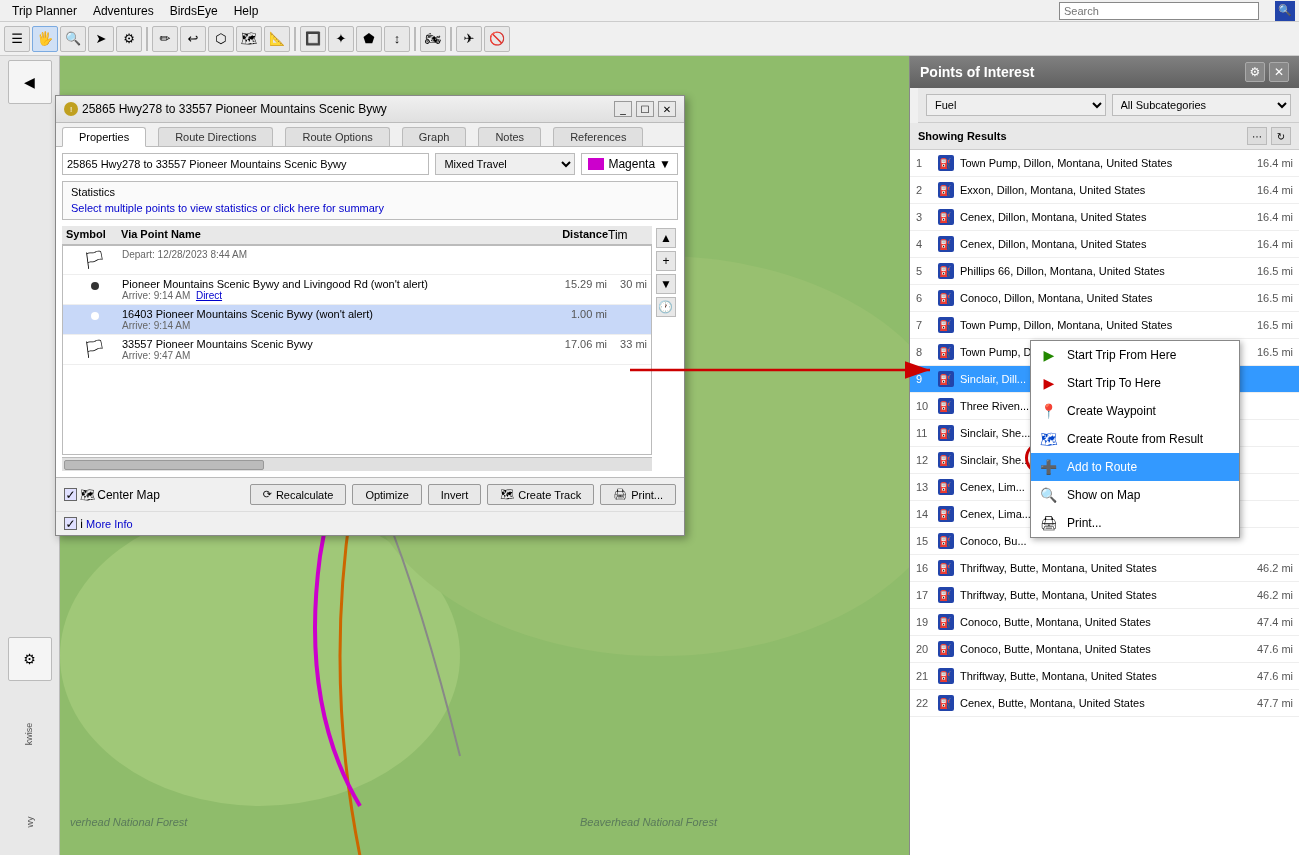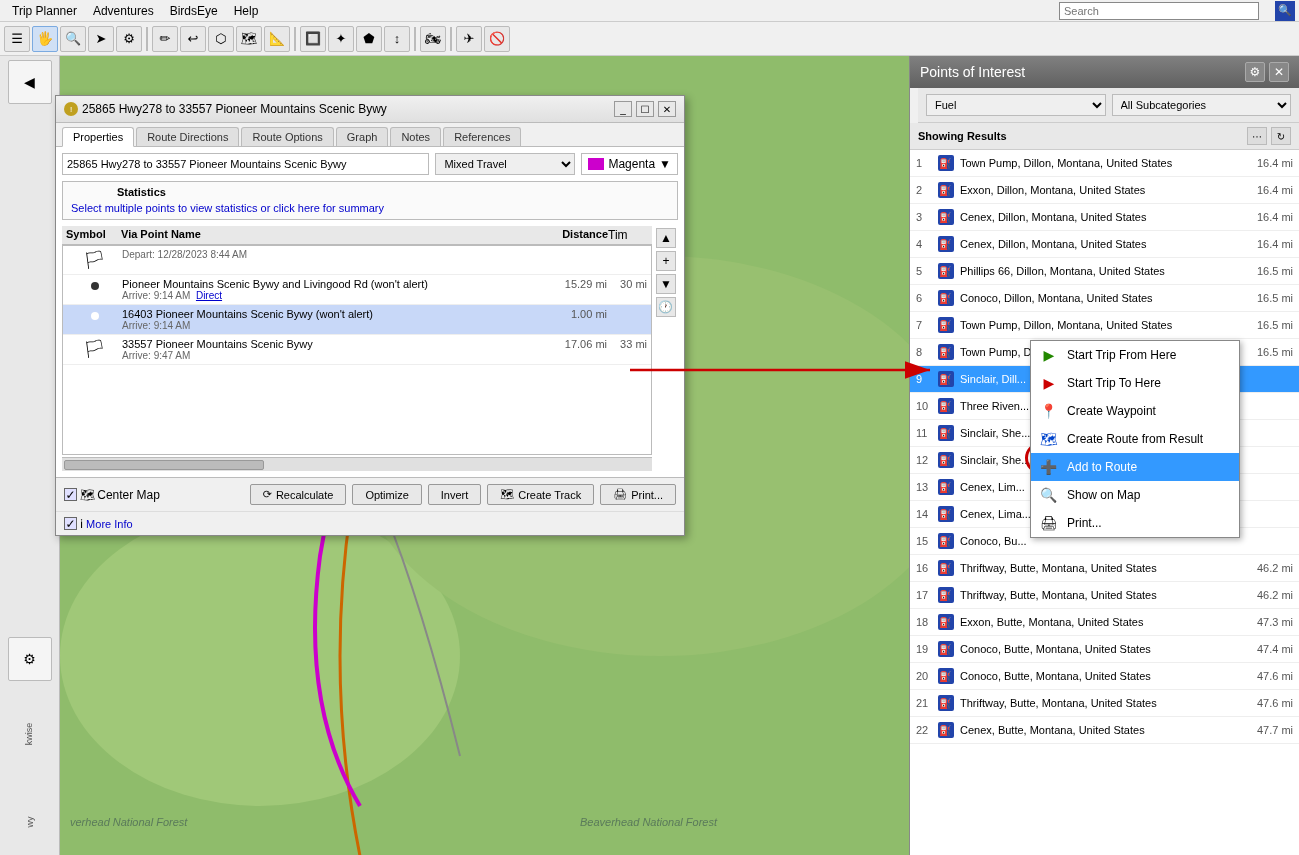--- a/index.html
+++ b/index.html
@@ -25,33 +25,33 @@
     
     .route-dialog { position: absolute; top: 95px; left: 55px; width: 630px; background: #f5f5f5; border: 1px solid #888; box-shadow: 3px 3px 8px rgba(0,0,0,0.3); z-index: 200; }
     .dialog-titlebar { background: linear-gradient(to bottom, #f0f0f0, #e0e0e0); padding: 5px 8px; display: flex; align-items: center; justify-content: space-between; border-bottom: 1px solid #bbb; cursor: move; }
     .dialog-title { display: flex; align-items: center; gap: 4px; font-size: 12px; }
     .dialog-title-icon { width: 14px; height: 14px; background: #c0a020; border-radius: 50%; display: flex; align-items: center; justify-content: center; font-size: 8px; color: white; }
     .dialog-controls { display: flex; gap: 4px; }
     .dialog-btn { width: 18px; height: 16px; background: #e8e8e8; border: 1px solid #999; font-size: 10px; cursor: pointer; display: flex; align-items: center; justify-content: center; }
 
     
     .tabs { display: flex; padding: 4px 6px 0; background: #f0f0f0; border-bottom: 1px solid #bbb; }
-    .tab { padding: 3px 10px; font-size: 11px; cursor: pointer; border: 1px solid #bbb; border-bottom: none; margin-right: 2px; background: #e0e0e0; color: #333; border-radius: 3px 3px 0 0; }
+    .tab { padding: 3px 16px; font-size: 11px; cursor: pointer; border: 1px solid #bbb; border-bottom: none; margin-right: 12px; background: #e0e0e0; color: #333; border-radius: 3px 3px 0 0; }
     .tab.active { background: #ffffff; color: #000; border-bottom: 1px solid #fff; margin-bottom: -1px; z-index: 1; }
 
     
     .dialog-content { background: #fff; padding: 6px; }
     .route-header { display: flex; gap: 6px; align-items: center; margin-bottom: 6px; }
     .route-name-input { flex: 1; padding: 2px 4px; border: 1px solid #bbb; font-size: 11px; height: 22px; }
     .travel-select { padding: 2px 4px; border: 1px solid #bbb; font-size: 11px; height: 22px; width: 140px; cursor: pointer; }
     .color-box { width: 16px; height: 12px; background: #cc00cc; display: inline-block; }
 
     
     .stats-box { border: 1px solid #bbb; padding: 4px 8px; margin-bottom: 6px; background: #fafafa; }
-    .stats-title { font-size: 11px; font-weight: bold; margin-bottom: 3px; margin-left: 46px; }
+    .stats-title { font-size: 11px; font-weight: normal; margin-bottom: 3px; }
     .stats-link { font-size: 11px; color: #0000cc; cursor: pointer; text-decoration: none; }
     .wp-table-header { display: flex; background: #e8e8e8; border-bottom: 1px solid #bbb; padding: 2px 4px; }
     .wp-col-symbol { width: 55px; font-weight: bold; font-size: 11px; }
     .wp-col-name { flex: 1; font-weight: bold; font-size: 11px; }
     .wp-col-distance { width: 80px; text-align: right; font-weight: bold; font-size: 11px; }
     .wp-col-time { width: 40px; font-weight: normal; font-size: 12px; }
 
     .wp-row { display: flex; padding: 3px 4px; align-items: flex-start; border-bottom: 1px solid #eee; }
     .wp-row.selected { background: #c8d8f8; }
     .wp-symbol { width: 55px; display: flex; justify-content: center; }
@@ -78,21 +78,21 @@
     
     .dialog-footer { background: #f0f0f0; padding: 6px 8px; border-top: 1px solid #bbb; display: flex; align-items: center; gap: 6px; }
     .footer-left { display: flex; align-items: center; gap: 4px; }
     .footer-right { display: flex; gap: 6px; margin-left: auto; }
     .footer-btn { padding: 3px 12px; background: #e8e8e8; border: 1px solid #999; font-size: 11px; cursor: pointer; border-radius: 2px; display: flex; align-items: center; gap: 4px; }
     .cb { width: 13px; height: 13px; border: 1px solid #666; display: inline-flex; align-items: center; justify-content: center; }
 
     
     .poi-panel { position: absolute; top: 56px; right: 0; width: 390px; bottom: 0; background: #f0f0f0; border-left: 1px solid #888; z-index: 150; display: flex; flex-direction: column; }
     .poi-header { background: linear-gradient(to bottom, #808080, #606060); color: white; padding: 6px 10px; display: flex; align-items: center; justify-content: space-between; }
-    .poi-title { font-size: 14px; font-weight: normal; color: white; }
+    .poi-title { font-size: 14px; font-weight: bold; color: white; }
     .poi-header-btns { display: flex; gap: 4px; }
     .poi-header-btn { width: 20px; height: 20px; background: #888; border: 1px solid #aaa; color: white; display: flex; align-items: center; justify-content: center; font-size: 12px; cursor: pointer; border-radius: 2px; }
 
     .poi-filters { padding: 6px 8px; display: flex; gap: 6px; align-items: center; background: #e8e8e8; border-bottom: 1px solid #ccc; margin-left: 8px; }
     .poi-select { padding: 2px 4px; border: 1px solid #bbb; font-size: 11px; height: 22px; flex: 1; cursor: pointer; }
 
     .poi-results-bar { padding: 4px 8px; display: flex; align-items: center; justify-content: space-between; background: #e8e8e8; border-bottom: 1px solid #ccc; }
     .poi-results-text { font-size: 11px; font-weight: bold; }
     .poi-results-controls { display: flex; gap: 4px; }
     .poi-ctrl-btn { width: 20px; height: 18px; background: #ddd; border: 1px solid #bbb; font-size: 10px; cursor: pointer; display: flex; align-items: center; justify-content: center; }
@@ -510,28 +510,20 @@
     </div>
       <div class="poi-row">
       <span class="poi-num">17</span>
       <div class="poi-icon">
         <div class="poi-icon-fuel"></div>
       </div>
       <span class="poi-name">Thriftway, Butte, Montana, United States</span>
       <span class="poi-dist">46.2 mi</span>
     </div>
       <div class="poi-row">
-      <span class="poi-num">18</span>
-      <div class="poi-icon">
-        <div class="poi-icon-fuel"></div>
-      </div>
-      <span class="poi-name">Exxon, Butte, Montana, United States</span>
-      <span class="poi-dist">47.3 mi</span>
-    </div>
-      <div class="poi-row">
       <span class="poi-num">19</span>
       <div class="poi-icon">
         <div class="poi-icon-fuel"></div>
       </div>
       <span class="poi-name">Conoco, Butte, Montana, United States</span>
       <span class="poi-dist">47.4 mi</span>
     </div>
       <div class="poi-row">
       <span class="poi-num">20</span>
       <div class="poi-icon">

